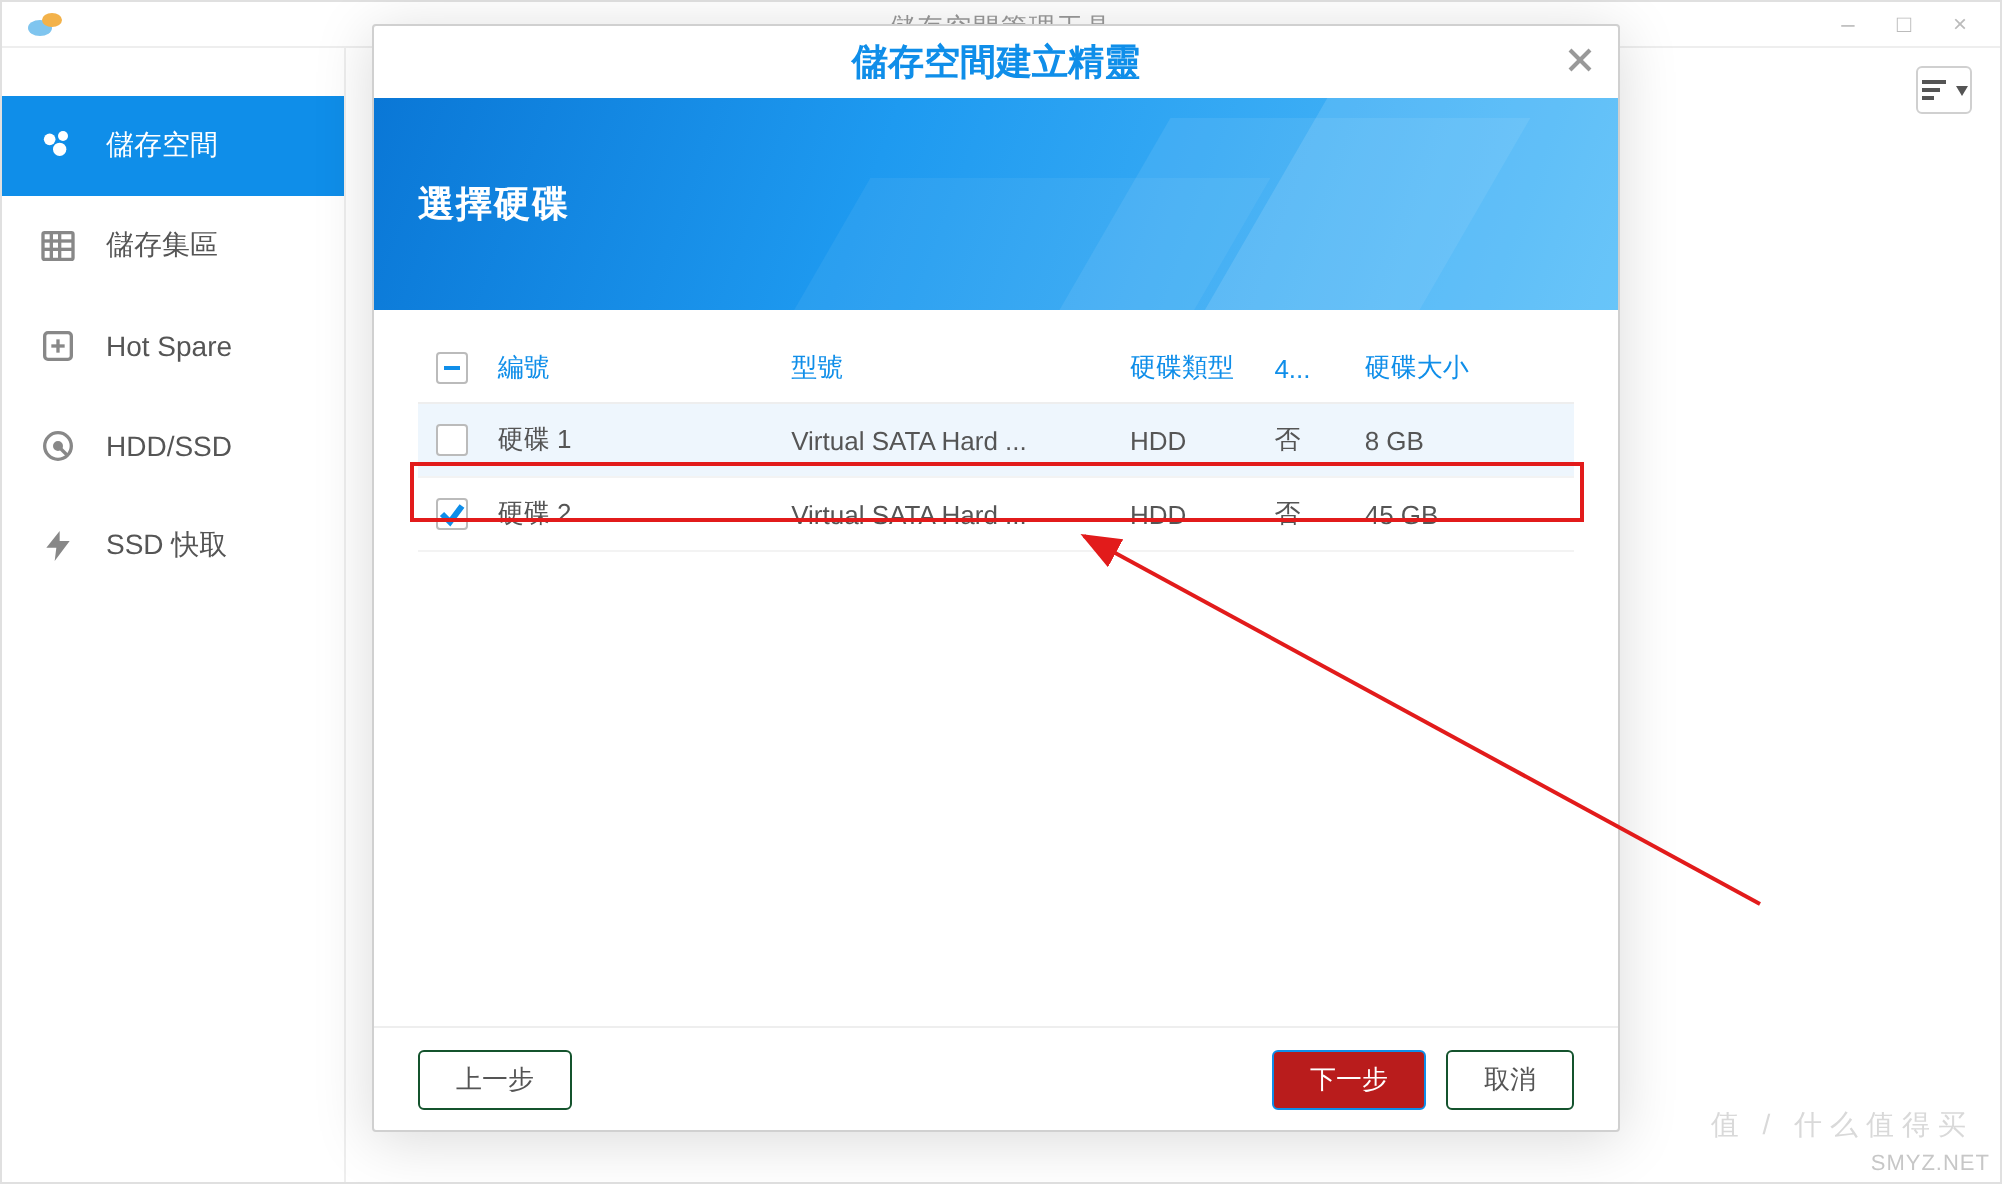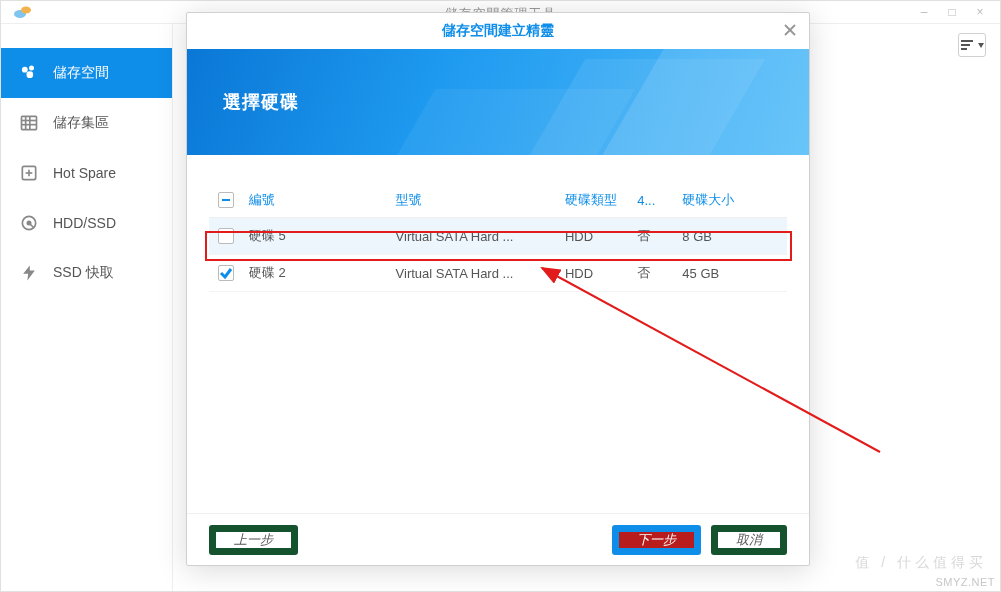--- a/index.html
+++ b/index.html
@@ -18,53 +18,53 @@
 .sidebar { width: 172px; background: #fff; border-right: 1px solid #eee; padding-top: 24px; }
 .side-item { display: flex; align-items: center; height: 50px; padding-left: 16px; font-size: 14px; color: #555; cursor: pointer; }
 .side-item.active { background: #0f8ee9; color: #fff; }
 .side-item .ic { width: 24px; height: 24px; margin-right: 12px; display:flex; align-items:center; justify-content:center;}
 .side-item svg { width: 20px; height: 20px; }
 
 .logo { position: absolute; left: 12px; top: 2px; width: 20px; height: 18px; }
 
 
 .dialog { position: absolute; left: 186px; top: 12px; width: 624px; height: 554px; background: #fff; box-shadow: 0 4px 30px rgba(0,0,0,.15); border: 1px solid #d0d0d0; border-radius: 2px; display:flex; flex-direction:column; }
-.dlg-title { height: 36px; display:flex; align-items:center; justify-content:center; font-size: 14px; color: #0f8ee9; font-weight: 600; position:relative; }
+.dlg-title { height: 36px; display:flex; align-items:center; justify-content:center; font-size: 18px; color: #0f8ee9; font-weight: 600; position:relative; }
 .dlg-close { position:absolute; right:10px; top:8px; width:18px; height:18px; color:#999; cursor:pointer; display:flex; align-items:center; justify-content:center;}
 .dlg-close svg { width:14px; height:14px; stroke:#999; stroke-width:2; }
 
 .dlg-banner { height: 106px; position:relative; overflow:hidden; background: linear-gradient(110deg, #0a77d6 0%, #1e9af0 40%, #54bdf9 100%); }
 .dlg-banner .shape { position:absolute; background: rgba(255,255,255,0.12); }
 .dlg-banner .s1 { right:-40px; top:-20px; width:220px; height:160px; transform: skewX(-30deg); }
 .dlg-banner .s2 { right:90px; top:10px; width:180px; height:160px; transform: skewX(-30deg); background: rgba(255,255,255,0.08);}
 .dlg-banner .s3 { right:220px; top:40px; width:200px; height:160px; transform: skewX(-30deg); background: rgba(255,255,255,0.06);}
-.dlg-banner .bt { position:absolute; left:22px; top:50%; transform:translateY(-50%); color:#fff; font-size: 18px; font-weight:600; letter-spacing:1px;margin-left:14px;}
-
-.dlg-body { flex:1; padding: 28px 22px 0 22px; }
+.dlg-banner .bt { position:absolute; left:22px; top:50%; transform:translateY(-50%); color:#fff; font-size: 18px; font-weight:600; letter-spacing:1px;}
+
+.dlg-body { flex:1; padding: 12px 22px 0 22px; }
 .tbl { width: 100%; border-collapse: collapse; font-size: 13px; }
 .tbl th { text-align:left; color:#0f8ee9; font-weight:500; padding:8px 6px; border-bottom:1px solid #eee; white-space:nowrap; overflow:hidden; text-overflow:ellipsis;}
 .tbl td { padding:9px 6px; color:#555; border-bottom:1px solid #f3f3f3; white-space:nowrap; overflow:hidden; text-overflow:ellipsis;}
 .tbl tr.highlight { background:#eef6fd; }
 .tbl .col-chk { width:30px; text-align:center; }
 .tbl .col-num { width:130px; }
 .tbl .col-model { width:150px; }
 .tbl .col-type { width:64px; }
 .tbl .col-4k { width:40px; }
 .tbl .col-size { width:80px; }
 
 .chkbox { width:16px; height:16px; border:1px solid #bbb; border-radius:2px; display:inline-flex; align-items:center; justify-content:center; background:#fff; vertical-align:middle;}
 .chkbox.part { }
 .chkbox.part::after { content:""; width:8px; height:2px; background:#0f8ee9; }
 .chkbox.checked svg { width:14px; height:14px; stroke:#0f8ee9; stroke-width:3; fill:none; }
 
 .redbox { position:absolute; border:2px solid #e21b1b; pointer-events:none; }
 .arrow-line { position:absolute; pointer-events:none; }
 
 .dlg-footer { height:52px; border-top:1px solid #eee; display:flex; align-items:center; padding: 0 22px; }
-.btn { height:30px; padding: 0 18px; border:7px solid #14532d; background:#fff; border-radius:3px; font-size:13px; color:#555; cursor:pointer; display:inline-flex; align-items:center;font-style:italic; }
+.btn { height:30px; padding: 0 18px; border:1px solid #14532d; background:#fff; border-radius:3px; font-size:13px; color:#555; cursor:pointer; display:inline-flex; align-items:center; }
 .btn.primary { background:#b91c1c; border-color:#0f8ee9; color:#fff; }
 .spacer { flex:1; }
 
 .watermark { position:absolute; right:6px; bottom:4px; font-size:11px; color:#c7c7c7; letter-spacing:.5px;margin-top:30px;}
 .wm2 { position:absolute; right:14px; bottom:20px; font-size:14px; color:#d9d9d9; letter-spacing:4px; font-weight:300;}
 </style>
 </head>
 <body>
 
 <div class="bgwin">
@@ -169,21 +169,21 @@
           <th class="col-model">型號</th>
           <th class="col-type">硬碟類型</th>
           <th class="col-4k">4...</th>
           <th class="col-size">硬碟大小</th>
           <th style="width:18px"></th>
         </tr>
       </thead>
       <tbody>
         <tr class="highlight">
           <td class="col-chk"><span class="chkbox"></span></td>
-          <td>硬碟 5</td>
+          <td>硬碟 1</td>
           <td>Virtual SATA Hard ...</td>
           <td>HDD</td>
           <td>否</td>
           <td>8 GB</td>
           <td></td>
         </tr>
         <tr>
           <td class="col-chk"><span class="chkbox checked">
                 <svg viewBox="0 0 14 14">
                   <polyline points="2,7 6,11 12,3"></polyline>

